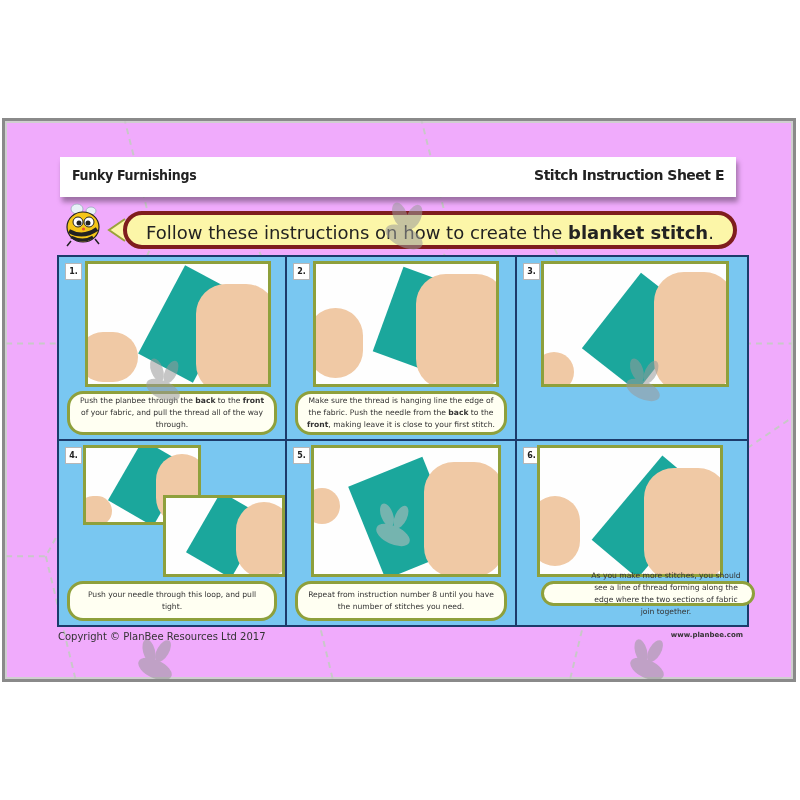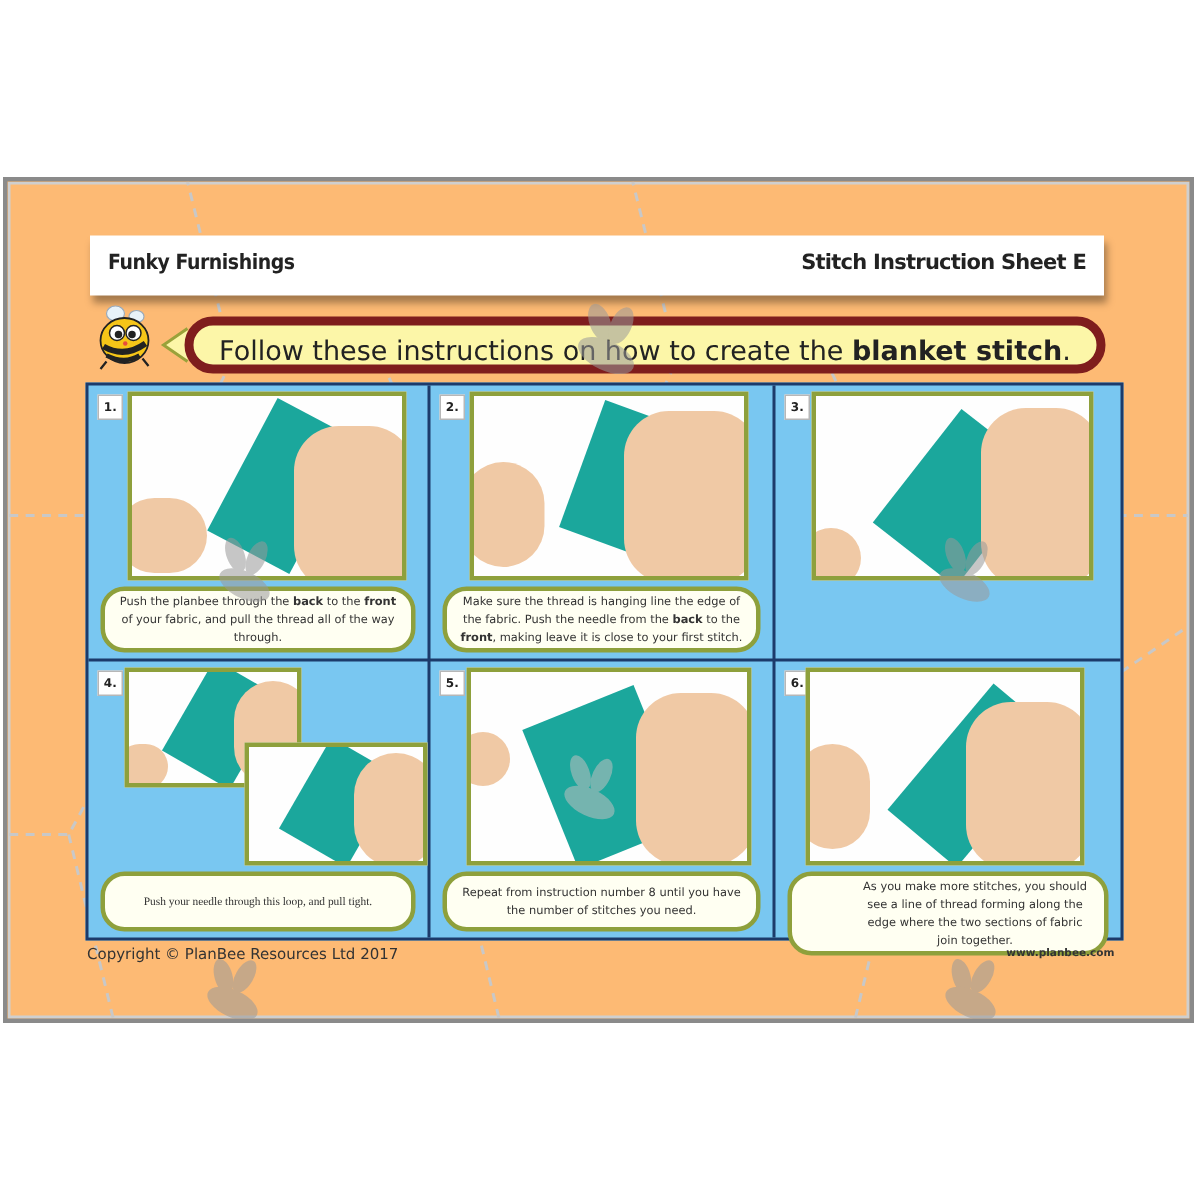--- a/index.html
+++ b/index.html
@@ -1,23 +1,23 @@
 <!DOCTYPE html>
 <html><head>
 <meta charset="utf-8">
 <style>
   html, body { margin:0; padding:0; }
   body { width:800px; height:800px; background:#ffffff; position:relative; overflow:hidden; font-family:"DejaVu Sans", sans-serif; }
-  .sheet { position:absolute; left:2px; top:118px; width:794px; height:564px; background:#fdba74; border:3px solid #8a8a8a; box-sizing:border-box; box-shadow: inset 0 0 0 2px #cfcfcf; overflow:hidden; }
+  .sheet { position:absolute; left:2px; top:118px; width:794px; height:564px; background:#f0abfc; border:3px solid #8a8a8a; box-sizing:border-box; box-shadow: inset 0 0 0 2px #cfcfcf; overflow:hidden; }
   .hexbg { position:absolute; left:0; top:0; width:100%; height:100%; pointer-events:none; }
   .titlebar { position:absolute; left:55px; top:36px; width:676px; height:40px; background:#ffffff; box-shadow: 2px 5px 5px rgba(0,0,0,0.35); }
   .title-left { position:absolute; left:12px; top:10px; font-family:"DejaVu Sans Condensed","DejaVu Sans", sans-serif; font-weight:bold; font-size:14px; color:#222; letter-spacing:-0.3px; }
   .title-right { position:absolute; right:12px; top:10px; font-family:"DejaVu Sans", sans-serif; font-weight:bold; font-size:14px; color:#222; letter-spacing:-0.5px; }
   .bee { position:absolute; left:56px; top:80px; width:44px; height:46px; }
-  .banner { position:absolute; left:118px; top:90px; width:614px; height:38px; background:#fcf6a8; border:6px solid #7f1d1d; border-radius:20px; box-sizing:border-box; }
+  .banner { position:absolute; left:118px; top:90px; width:614px; height:38px; background:#fcf6a8; border:4px solid #7f1d1d; border-radius:20px; box-sizing:border-box; }
   .banner-text { position:absolute; left:0; right:0; top:7px; text-align:center; font-size:18px; color:#222; }
   .banner-text b { font-weight:bold; }
   .grid { position:absolute; left:52px; top:134px; width:692px; height:372px; background:#79c7f1; border:2px solid #1c3b6b; box-sizing:border-box; }
   .vline { position:absolute; top:0; width:2px; height:100%; background:#1c3b6b; }
   .hline { position:absolute; left:0; width:100%; height:2px; background:#1c3b6b; }
   .cell { position:absolute; }
   .num { position:absolute; width:15px; height:15px; background:#fff; border:1px solid #b7b7b7; font-size:8px; font-weight:bold; line-height:15px; text-align:center; color:#222; }
   .photo { position:absolute; background:#fefefe; border:3px solid #8ea03c; box-sizing:border-box; overflow:hidden; }
   .fabric { position:absolute; background:#1ba79c; }
   .hand { position:absolute; background:#f0c9a5; border-radius:30px; }
@@ -115,21 +115,21 @@
       <div class="num" style="left:6px;top:6px;">4.</div>
       <div class="photo" style="left:24px;top:4px;width:118px;height:80px;">
         <div class="fabric" style="left:36px;top:0px;width:52px;height:70px;transform:rotate(30deg);"></div>
         <div class="hand" style="left:70px;top:6px;width:52px;height:70px;"></div>
         <div class="hand" style="left:-8px;top:48px;width:34px;height:30px;"></div>
       </div>
       <div class="photo" style="left:104px;top:54px;width:122px;height:82px;">
         <div class="fabric" style="left:34px;top:2px;width:52px;height:70px;transform:rotate(30deg);"></div>
         <div class="hand" style="left:70px;top:4px;width:56px;height:76px;"></div>
       </div>
-      <div class="caption" style="left:8px;top:140px;width:210px;height:40px;font-family:Liberation Serif, serif;">
+      <div class="caption" style="left:8px;top:140px;width:210px;height:40px;">
         <span>Push your needle through this loop, and pull tight.</span>
       </div>
     </div>
 
     <div class="cell" style="left:228px;top:184px;width:228px;height:184px;">
       <div class="num" style="left:6px;top:6px;">5.</div>
       <div class="photo" style="left:24px;top:4px;width:190px;height:132px;">
         <div class="fabric" style="left:50px;top:20px;width:80px;height:100px;transform:rotate(-22deg);"></div>
         <div class="hand" style="left:110px;top:14px;width:80px;height:115px;"></div>
         <div class="hand" style="left:-10px;top:40px;width:36px;height:36px;"></div>
@@ -139,21 +139,21 @@
       </div>
     </div>
 
     <div class="cell" style="left:458px;top:184px;width:230px;height:184px;">
       <div class="num" style="left:6px;top:6px;">6.</div>
       <div class="photo" style="left:20px;top:4px;width:186px;height:132px;">
         <div class="fabric" style="left:80px;top:14px;width:60px;height:110px;transform:rotate(40deg);"></div>
         <div class="hand" style="left:104px;top:20px;width:84px;height:112px;"></div>
         <div class="hand" style="left:-10px;top:48px;width:50px;height:70px;"></div>
       </div>
-      <div class="caption" style="left:8px;top:140px;width:214px;height:56px;padding-left:44px;">
+      <div class="caption" style="left:24px;top:140px;width:214px;height:25px;padding-left:44px;">
         <span>As you make more stitches, you should see a line of thread forming along the edge where the two sections of fabric join together.</span>
       </div>
     </div>
   </div>
 
   <div class="footer-left">Copyright © PlanBee Resources Ltd 2017</div>
   <div class="footer-right">www.planbee.com</div>
 
   <svg class="wmbee" style="left:365px;top:80px;" width="70" height="50" viewBox="0 0 70 50">
     <ellipse cx="30" cy="14" rx="7" ry="13" fill="#9a9a9a" transform="rotate(-20 30 14)"></ellipse>

